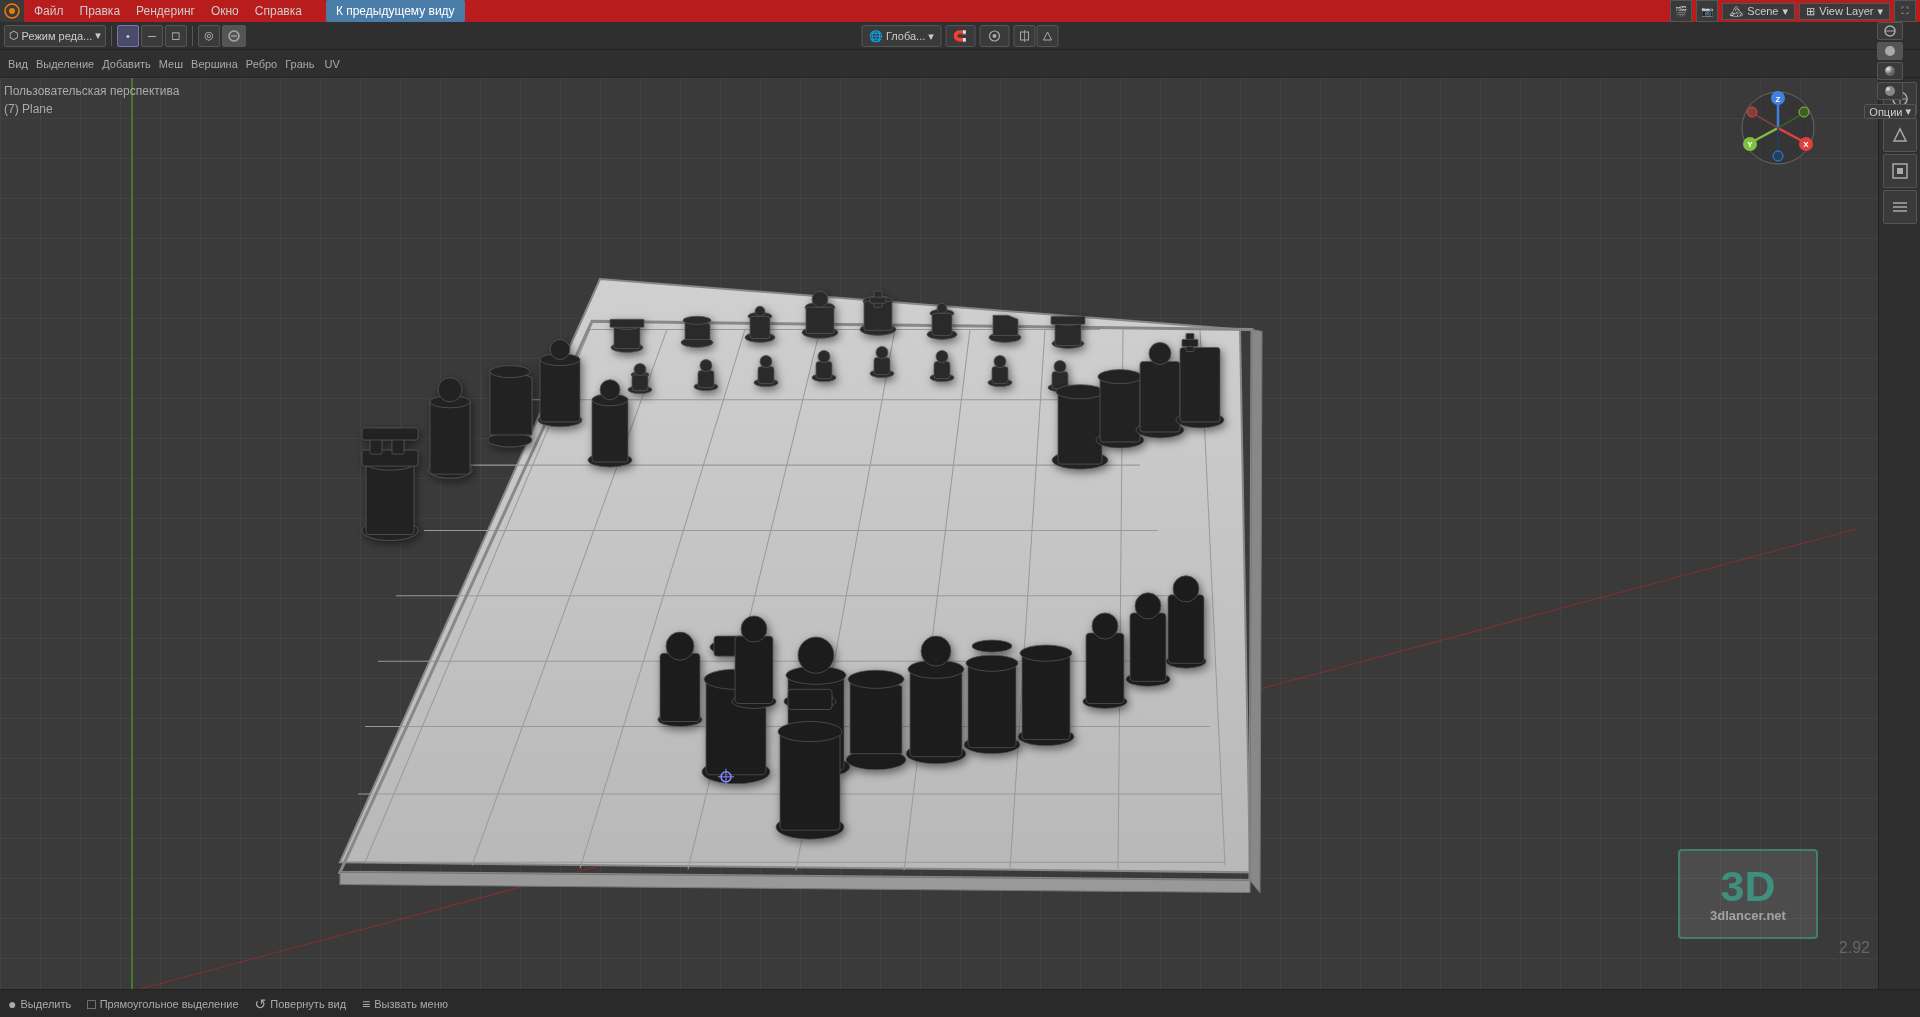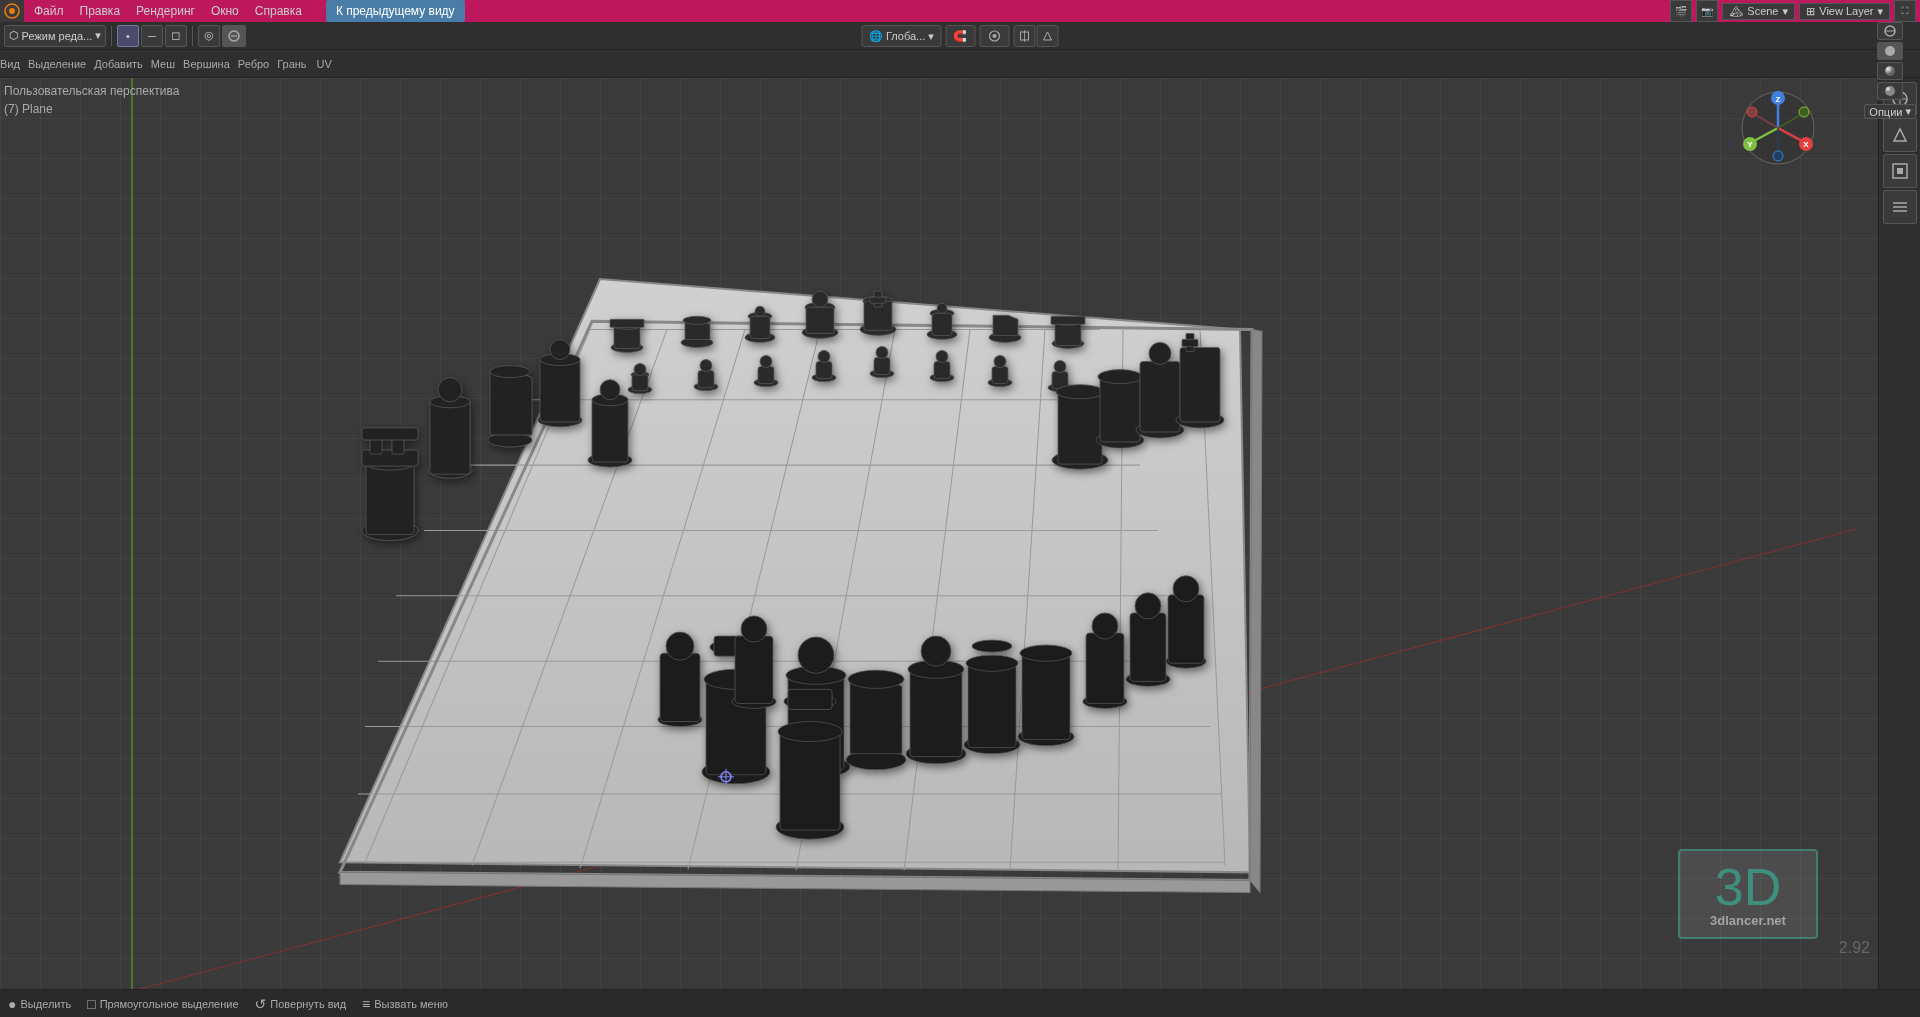--- a/index.html
+++ b/index.html
@@ -12,21 +12,21 @@
       color: #cccccc;
       overflow: hidden;
       position: relative;
     }
 
     
     #top-menu-bar {
       position: absolute;
       top: 0; left: 0; right: 0;
       height: 22px;
-      background: #be185d;
+      background: #b91c1c;
       display: flex;
       align-items: flex-start;
       z-index: 100;
     }
     .menu-logo {
       width: 24px;
       height: 22px;
       background: #3a3a3a;
       display: flex;
       align-items: center;
@@ -137,21 +137,21 @@
 
     
     #viewport-tools {
       position: absolute;
       top: 50px; left: 0; right: 0;
       height: 28px;
       background: #2f2f2f;
       display: flex;
       align-items: center;
       gap: 2px;
-      padding: 0 0;
+      padding: 0 8px;
       z-index: 100;
       border-bottom: 1px solid #222;
     }
 
     
     #center-controls {
       position: absolute;
       top: 22px;
       left: 50%;
       transform: translateX(-50%);
@@ -292,22 +292,22 @@
       height: 90px;
       background: rgba(180,180,180,0.15);
       border: 2px solid rgba(60,160,140,0.6);
       border-radius: 4px;
       display: flex;
       flex-direction: column;
       align-items: center;
       justify-content: center;
     }
     .watermark-3d-text {
-      font-size: 52px;
-      font-weight: normal;
+      font-size: 43px;
+      font-weight: bold;
       color: rgba(60,160,140,0.8);
       line-height: 1;
     }
     .watermark-site {
       font-size: 13px;
       color: rgba(200,200,200,0.7);
       font-weight: bold;
     }
 
     

